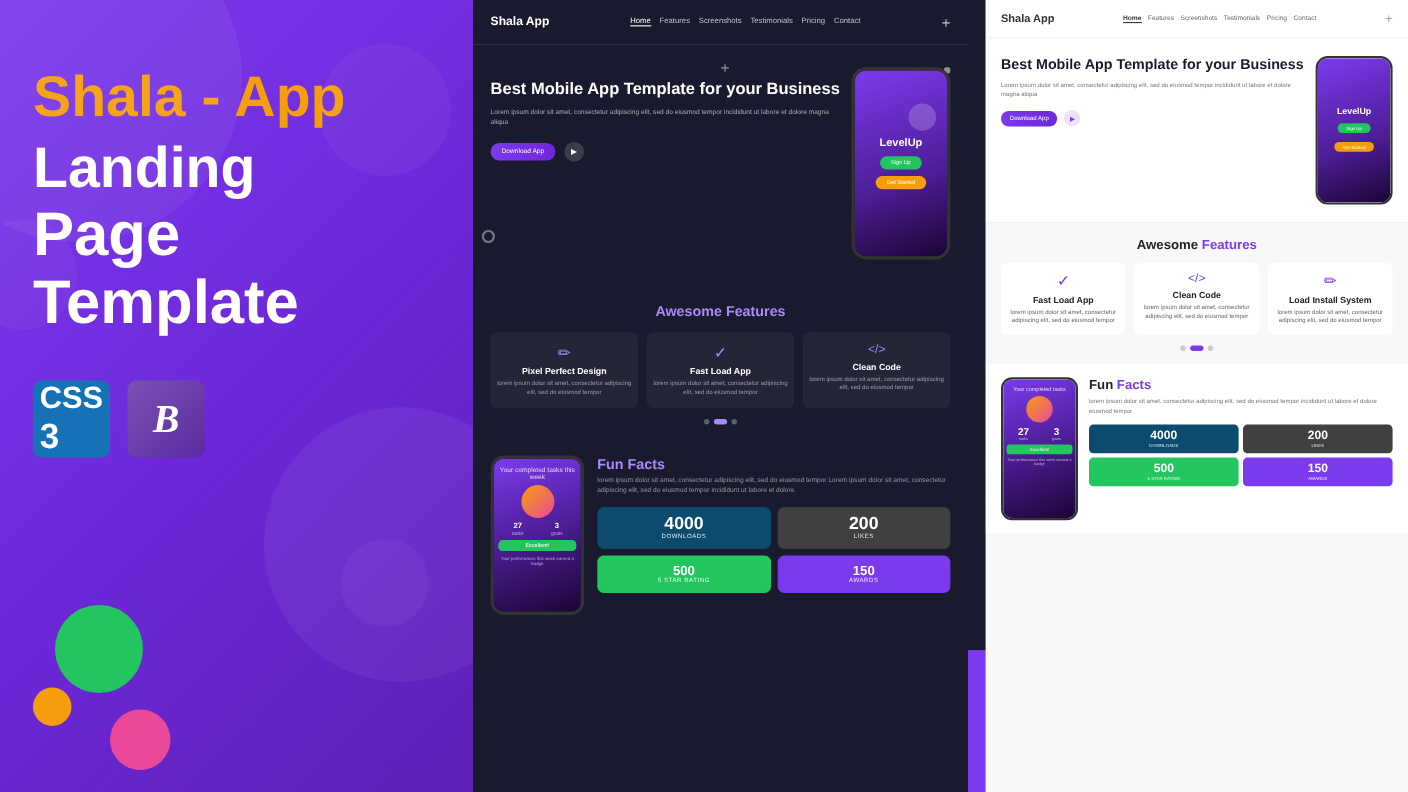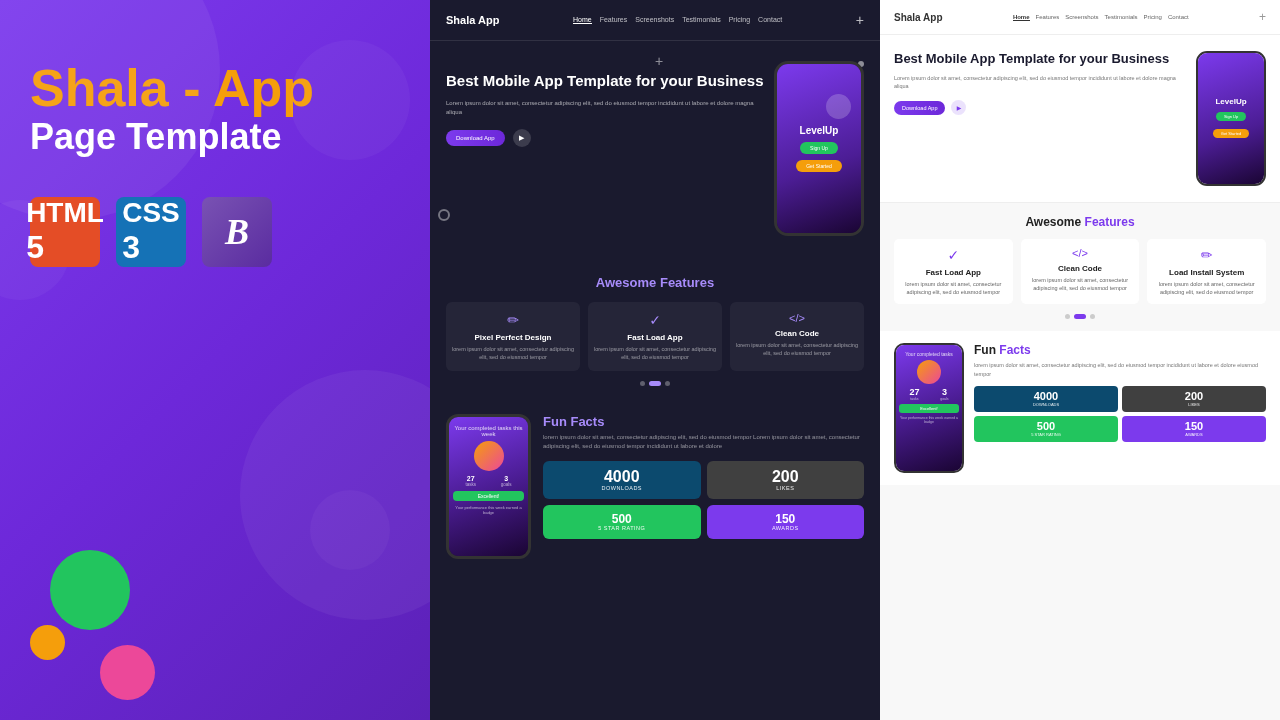--- a/index.html
+++ b/index.html
@@ -52,21 +52,21 @@
     }
     .title-landing {
       font-size: 52px;
       font-weight: 700;
       color: #ffffff;
       line-height: 1.1;
       margin-top: 8px;
       z-index: 1;
     }
     .title-template {
-      font-size: 36px;
+      font-size: 56px;
       font-weight: 700;
       color: #ffffff;
       line-height: 1.1;
       z-index: 1;
     }
 
     .tech-icons {
       display: flex;
       gap: 16px;
       margin-top: 40px;
@@ -135,21 +135,21 @@
     }
 
     
     .right-area {
       position: absolute;
       left: 430px; top: 0;
       width: 850px;
       height: 591px;
       background: #1a1a2e;
       display: flex;
-      gap: 0;
+      gap: 16px;
     }
 
     
     .preview-dark {
       width: 450px;
       height: 720px;
       background: #1a1a2e;
       overflow: hidden;
       position: relative;
     }
@@ -595,26 +595,24 @@
 <body>
 
 <div class="left-panel">
   <div class="bg-circle-1"></div>
   <div class="bg-circle-2"></div>
   <div class="bg-circle-3"></div>
 
   <div>
     <span class="title-shala">Shala - App</span>
   </div>
+  <div class="title-landing">Landing</div>
   <div class="title-template">Page Template</div>
 
   <div class="tech-icons">
-    <div class="tech-icon html-icon">
-      <span>HTML<br><span style="font-size:32px">5</span></span>
-    </div>
     <div class="tech-icon css-icon">
       <span>CSS<br><span style="font-size:32px">3</span></span>
     </div>
     <div class="tech-icon bootstrap-icon">
       <span style="font-size:36px; font-style:italic; font-family:Georgia,serif;">B</span>
     </div>
   </div>
 
   <div class="circle-green"></div>
   <div class="circle-yellow"></div>

